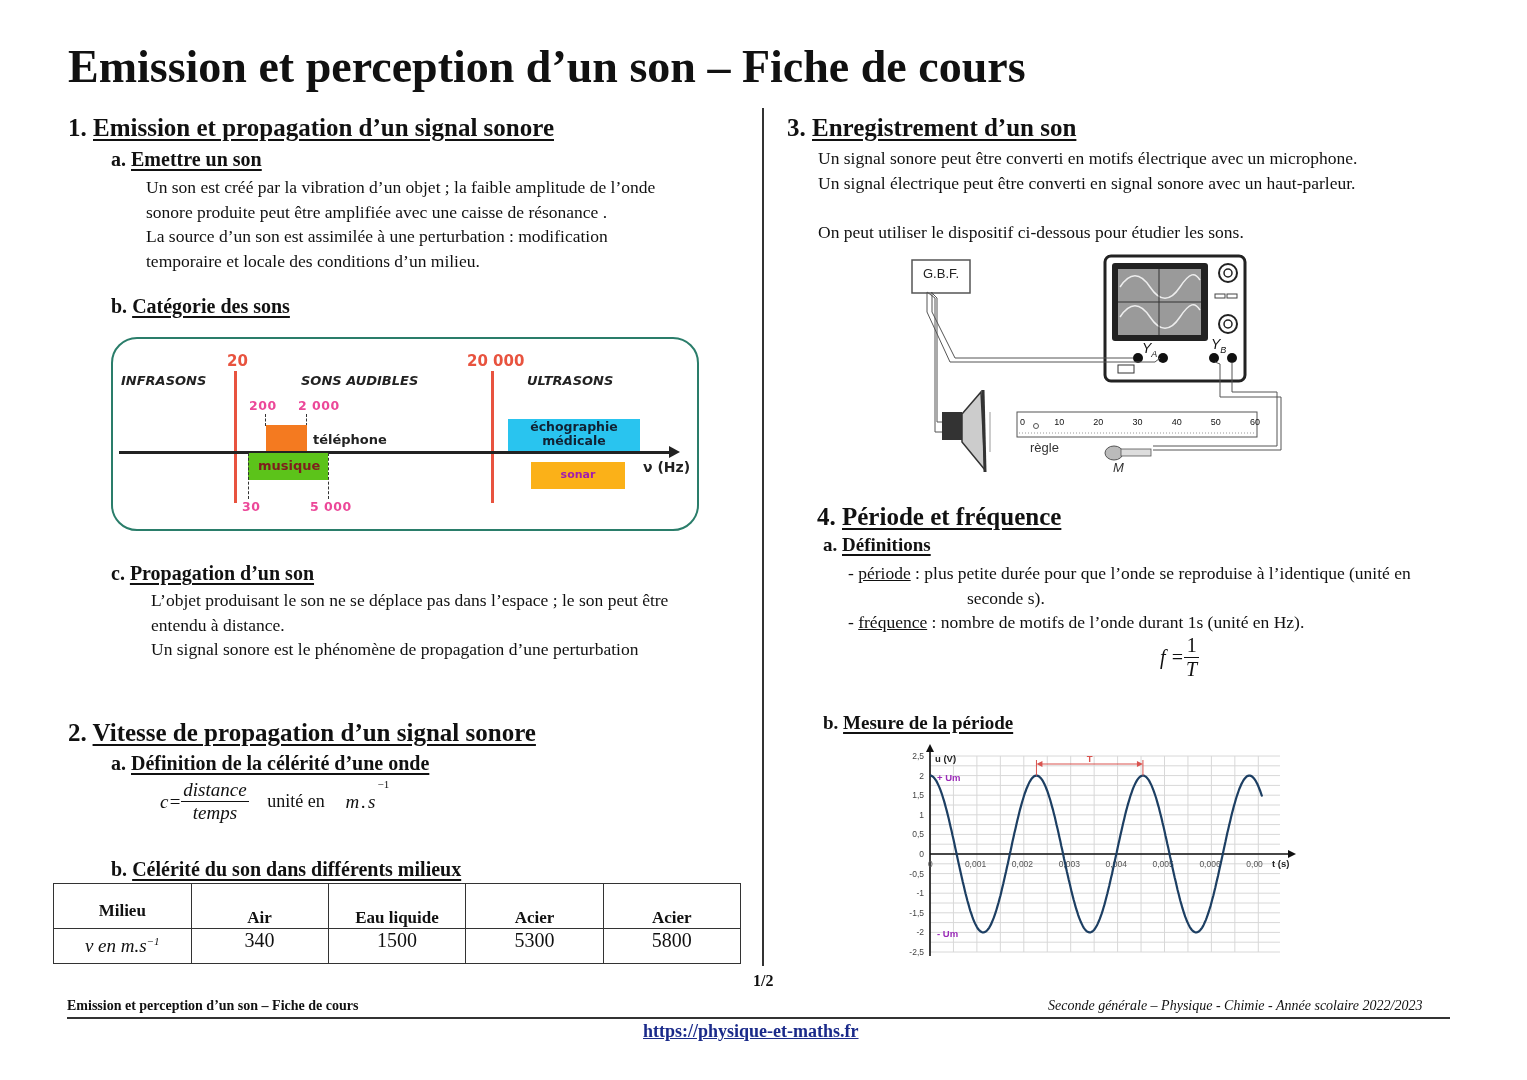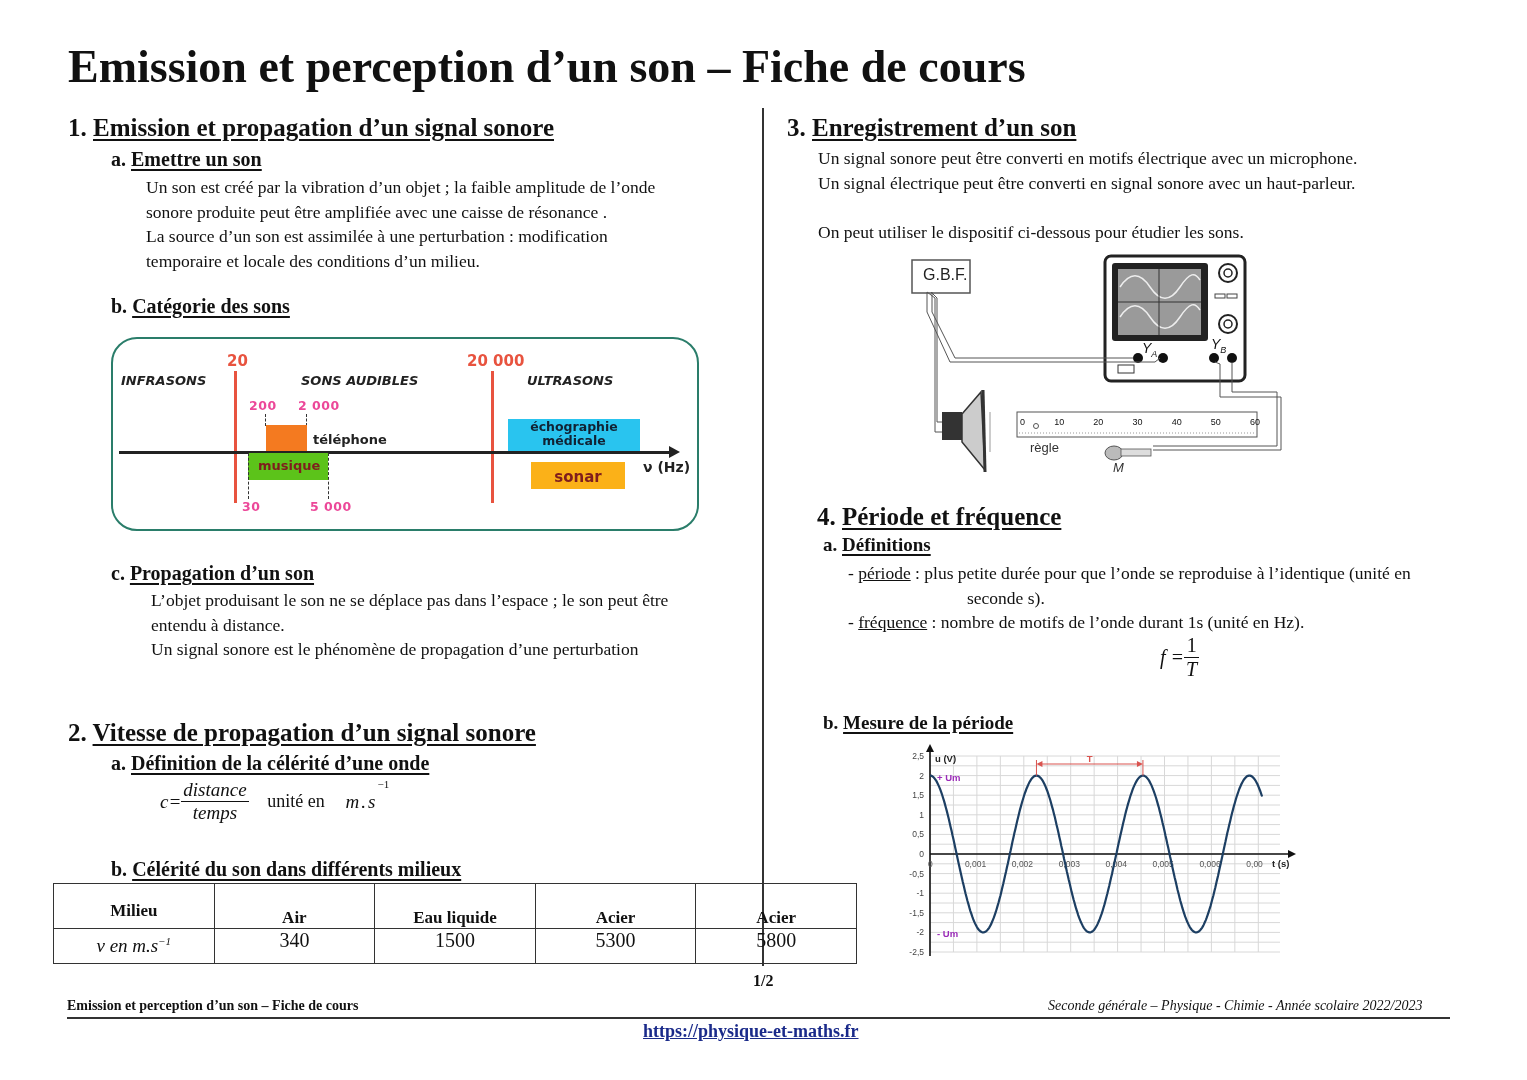--- a/index.html
+++ b/index.html
@@ -15,21 +15,21 @@
   
   .cat-box { left:111px; top:337px; width:584px; height:190px; border:2.5px solid #2a7d6a; border-radius:26px; background:#fff; }
   .diag { font-family:"DejaVu Sans","Liberation Sans",sans-serif; font-weight:bold; position:absolute; white-space:nowrap; }
   .diag-italic { font-style:italic; font-size:13px; color:#222; }
   .diag-red { color:#e8533f; font-size:15px; }
   .diag-num { font-size:12.5px; color:#ec4899; letter-spacing:0.5px; }
   .vline-red { position:absolute; width:3px; background:#e8533f; }
   .dash { position:absolute; width:0; border-left:1.5px dashed #333; }
 
   
-  table.speed { position:absolute; left:53px; top:883px; width:804px; border-collapse:collapse; font-size:18px;border-radius:31px; }
+  table.speed { position:absolute; left:53px; top:883px; width:688px; border-collapse:collapse; font-size:18px;border-radius:31px; }
   table.speed td { border:1.3px solid #333; text-align:center; height:34px; padding:0; }
   table.speed .hdr { font-weight:bold; font-size:17px; vertical-align:bottom; padding-top:4px; }
   table.speed .val { font-size:20px; vertical-align:top; }
 
   .frac { display:inline-block; vertical-align:middle; text-align:center; font-style:italic; }
   .frac .num { display:block; border-bottom:1.3px solid #111; padding:0 2px; }
   .frac .den { display:block; padding:0 2px; }
 
   .footer-left { left:67px; top:998px; font-size:14px; font-weight:bold; }
   .footer-right { left:1048px; top:998px; font-size:14px; font-style:italic; }
@@ -95,21 +95,21 @@
   <div class="diag diag-num" style="left:129px;top:160px;">30</div>
   <div class="diag diag-num" style="left:197px;top:160px;">5 000</div>
 
   <div class="abs" style="left:395px;top:80px;width:132px;height:32px;background:#29c4ef;"></div>
   <div class="diag" style="left:395px;top:81px;width:132px;text-align:center;font-size:12.5px;line-height:14px;color:#123;">
     <div>échographie</div>
     <div>médicale</div>
   </div>
 
   <div class="abs" style="left:418px;top:123px;width:94px;height:27px;background:#fbb118;"></div>
-  <div class="diag" style="left:418px;top:129px;width:94px;text-align:center;font-size:15px;color:#7f1d1d;">sonar</div>
+  <div class="diag" style="left:418px;top:129px;width:94px;text-align:center;font-size:11px;color:#a21caf;">sonar</div>
 </div>
 
 <div class="abs h2" style="left:111px;top:562px;">
   <span>c.</span>
   <u>Propagation d’un son</u>
 </div>
 <div class="abs para" style="left:151px;top:588px;">
   <div>L’objet produisant le son ne se déplace pas  dans l’espace ; le son peut être</div>
   <div>entendu à distance.</div>
   <div>Un signal sonore est le phénomène de propagation d’une perturbation</div>
@@ -200,21 +200,21 @@
     <line x1="78" y1="138" x2="80" y2="220" stroke="#333" stroke-width="3"></line>
     <line x1="85" y1="160" x2="85" y2="200" stroke="#999" stroke-width="1"></line>
 
     <rect x="112" y="160" width="240" height="25" fill="#fff" stroke="#555" stroke-width="1"></rect>
     <line x1="114" y1="181" x2="350" y2="181" stroke="#999" stroke-width="1" stroke-dasharray="1,2"></line>
     <circle cx="131" cy="174" r="2.5" fill="none" stroke="#555"></circle>
 
     <ellipse cx="209" cy="201" rx="9" ry="7" fill="#bbb" stroke="#555"></ellipse>
     <rect x="216" y="197" width="30" height="7" fill="#ddd" stroke="#555" stroke-width="0.8"></rect>
   </svg>
-  <div class="diag" style="left:18px;top:14px;font-size:16px;font-weight:normal;color:#222;font-family:'Liberation Sans',sans-serif;">G.B.F.</div>
+  <div class="diag" style="left:18px;top:14px;font-size:13px;font-weight:normal;color:#222;font-family:'Liberation Sans',sans-serif;">G.B.F.</div>
   <div class="diag" style="left:237px;top:88px;font-size:14px;font-style:italic;font-weight:normal;font-family:'Liberation Sans',sans-serif;"><span>Y</span><sub style="font-size:9px;">A</sub></div>
   <div class="diag" style="left:306px;top:84px;font-size:14px;font-style:italic;font-weight:normal;font-family:'Liberation Sans',sans-serif;"><span>Y</span><sub style="font-size:9px;">B</sub></div>
   <div class="diag" style="left:115px;top:165px;width:240px;font-size:9px;font-weight:normal;font-family:'Liberation Sans',sans-serif;display:flex;justify-content:space-between;">
     <span>0</span>
     <span>10</span>
     <span>20</span>
     <span>30</span>
     <span>40</span>
     <span>50</span>
     <span>60</span>

